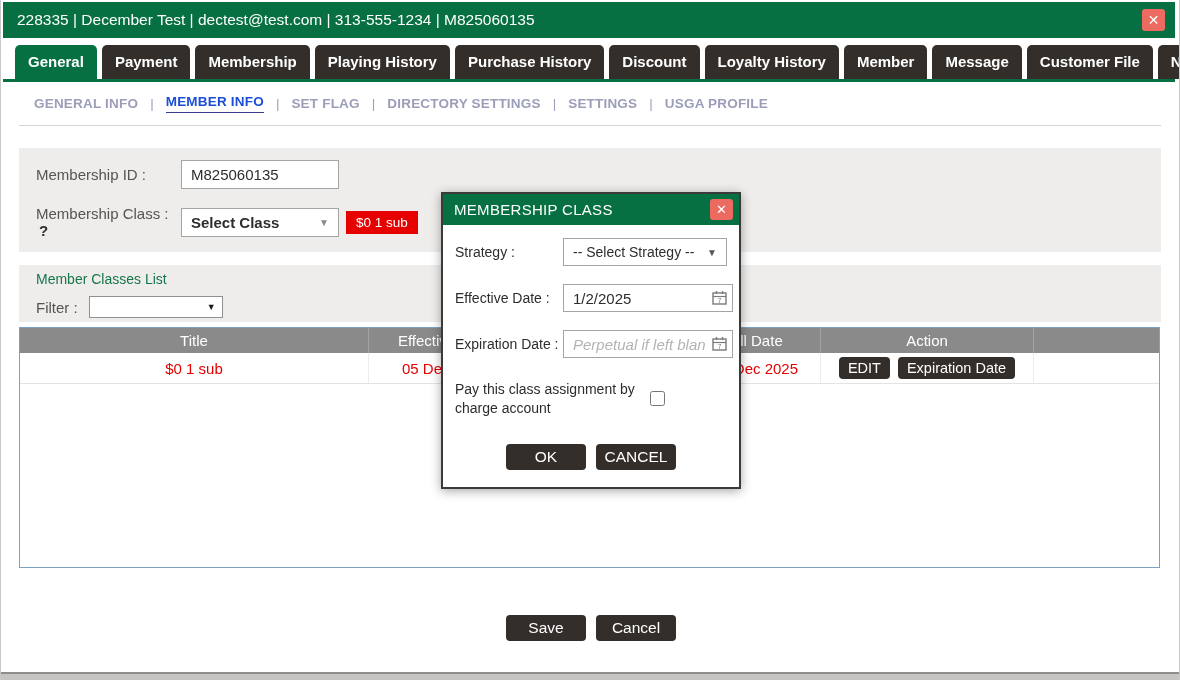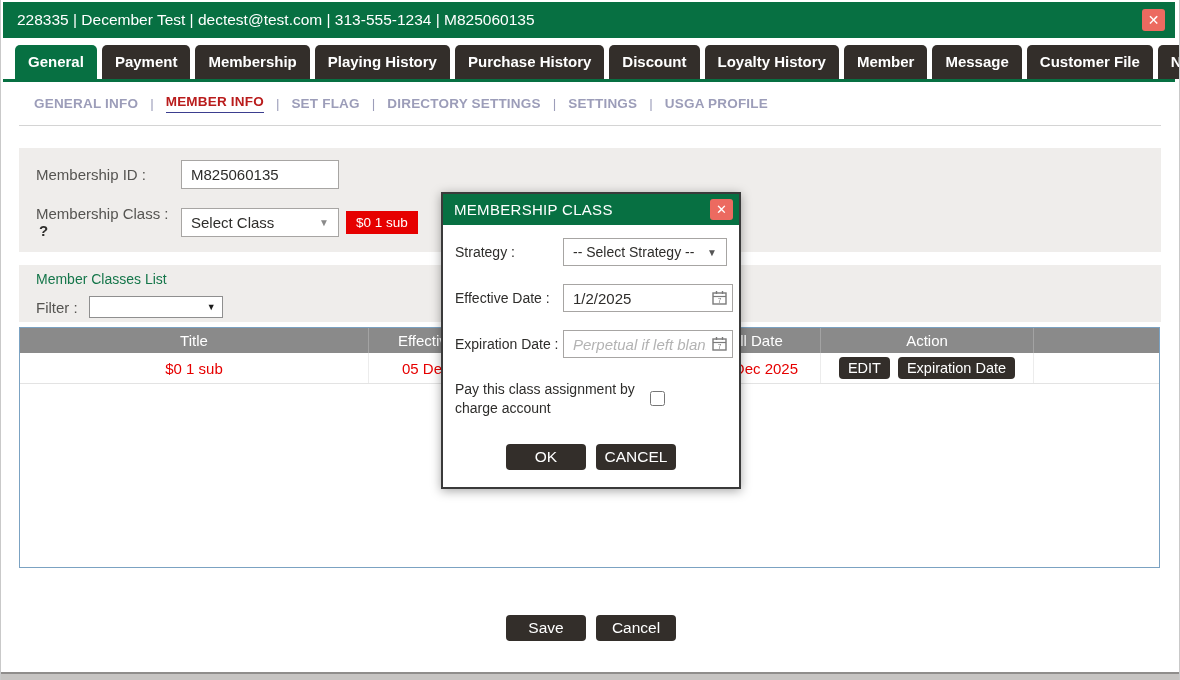--- a/index.html
+++ b/index.html
@@ -43,21 +43,21 @@
   }
 
   
   .subnav {
     position: absolute; top: 93px; left: 33px; height: 20px;
     display: flex; align-items: center; gap: 12px;
     font-size: 13.5px; font-weight: bold; color: #9c9db9;
   }
   .subnav-item { cursor: pointer; letter-spacing: .2px; }
   .subnav-item.active {
-    color: #b91c1c; border-bottom: 1.5px solid #3b3e8f; padding-bottom: 3px;
+    color: #1d4ed8; border-bottom: 1.5px solid #3b3e8f; padding-bottom: 3px;
   }
   .subnav-sep { color: #9c9db9; font-weight: normal; }
   .divider {
     position: absolute; top: 125px; left: 18px; width: 1142px; height: 0;
     border-top: 1px solid #d4d4d4;
   }
 
   
   .section-form {
     position: absolute; top: 148px; left: 18px; width: 1142px; height: 104px;
@@ -226,21 +226,21 @@
   <div class="form-row r1">
     <span class="form-label">Membership ID :</span>
     <input class="text-input" type="text" value="M825060135" style="">
   </div>
   <div class="form-row r2">
     <span class="form-label">
       <span>Membership Class :</span>
       <span class="help-q">?</span>
     </span>
     <div class="fake-select">
-      <span class="sel-text" style="font-weight:normal;">Select Class</span>
+      <span class="sel-text" style="font-weight:bold;">Select Class</span>
       <span class="caret">▼</span>
     </div>
     <span class="badge-red">$0 1 sub</span>
   </div>
 </div>
 
 <div class="section-list">
   <div class="list-heading">Member Classes List</div>
   <div class="filter-row">
     <span class="filter-label">Filter :</span>

